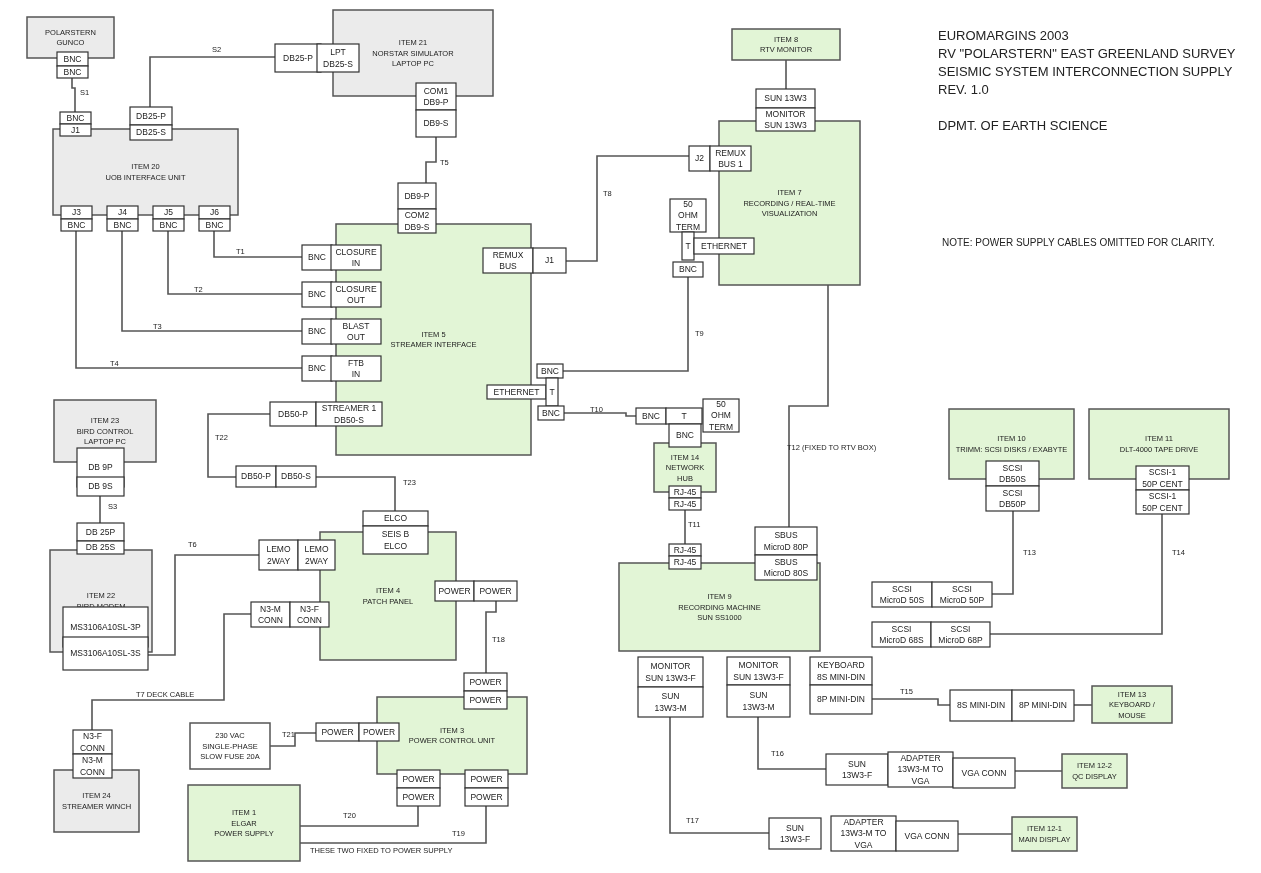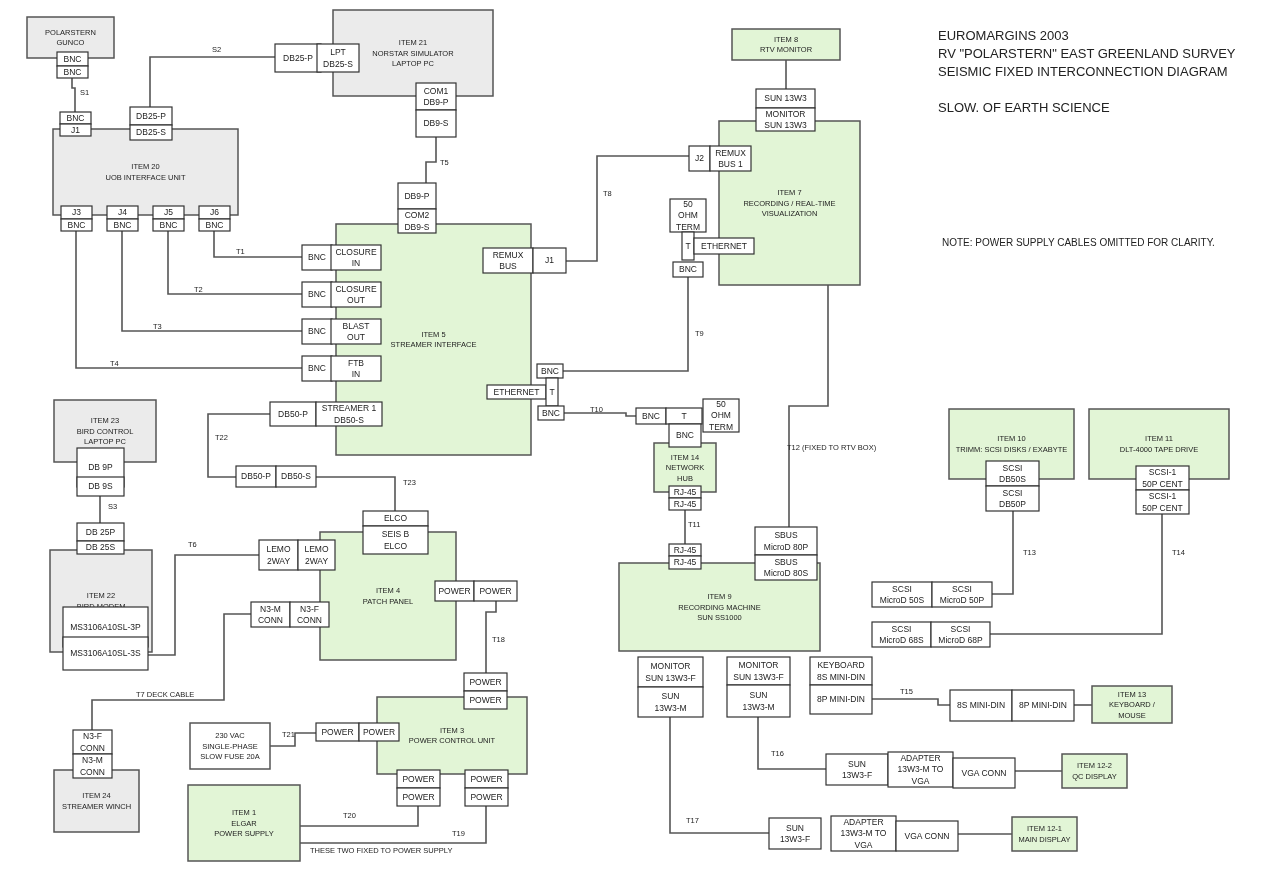--- a/index.html
+++ b/index.html
@@ -637,17 +637,18 @@
       <text x="282" y="737" font-size="7.5" fill="#222" font-family="Liberation Sans, sans-serif">T21</text>
       <text x="215" y="440" font-size="7.5" fill="#222" font-family="Liberation Sans, sans-serif">T22</text>
       <text x="403" y="485" font-size="7.5" fill="#222" font-family="Liberation Sans, sans-serif">T23</text>
       <text x="310" y="853" font-size="7.5" fill="#222" font-family="Liberation Sans, sans-serif">THESE TWO FIXED TO POWER SUPPLY</text>
     </g>
 </svg>
 
 <div class="title-block">
   <div>EUROMARGINS 2003</div>
   <div>RV "POLARSTERN" EAST GREENLAND SURVEY</div>
-  <div>SEISMIC FIXED INTERCONNECTION DIAGRAM</div>
+  <div>SEISMIC SYSTEM INTERCONNECTION SUPPLY</div>
+  <div>REV. 1.0</div>
   <div class="gap"></div>
-  <div>SLOW. OF EARTH SCIENCE</div>
+  <div>DPMT. OF EARTH SCIENCE</div>
 </div>
 <div class="note">NOTE: POWER SUPPLY CABLES OMITTED FOR CLARITY.</div>
 
 </body></html>

